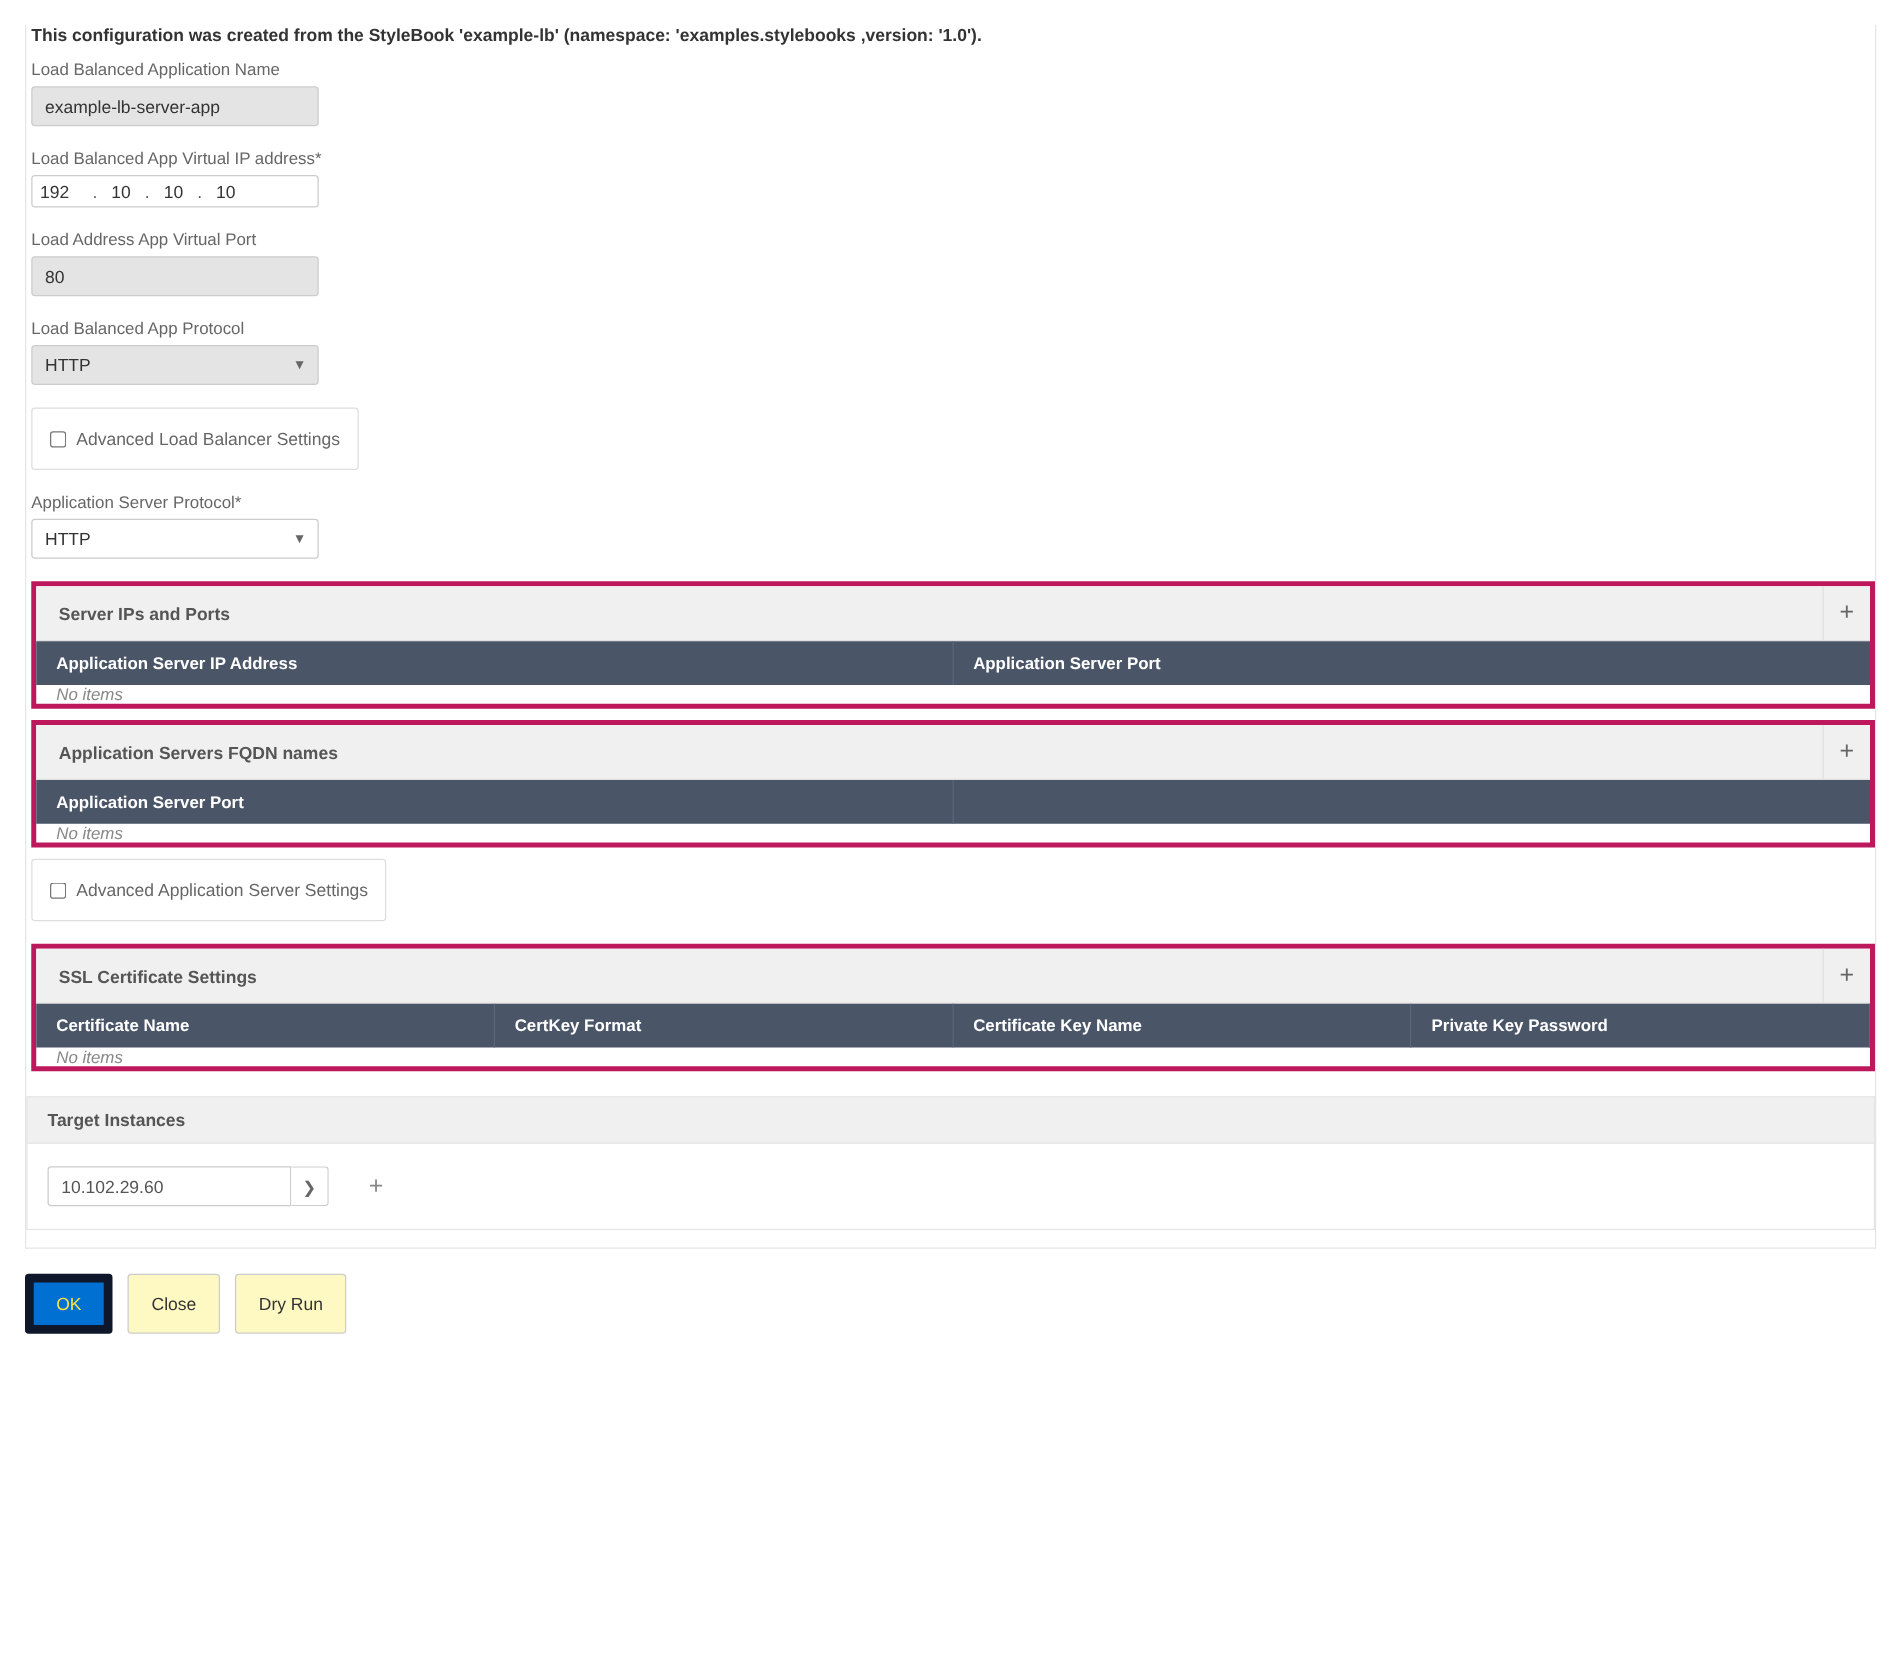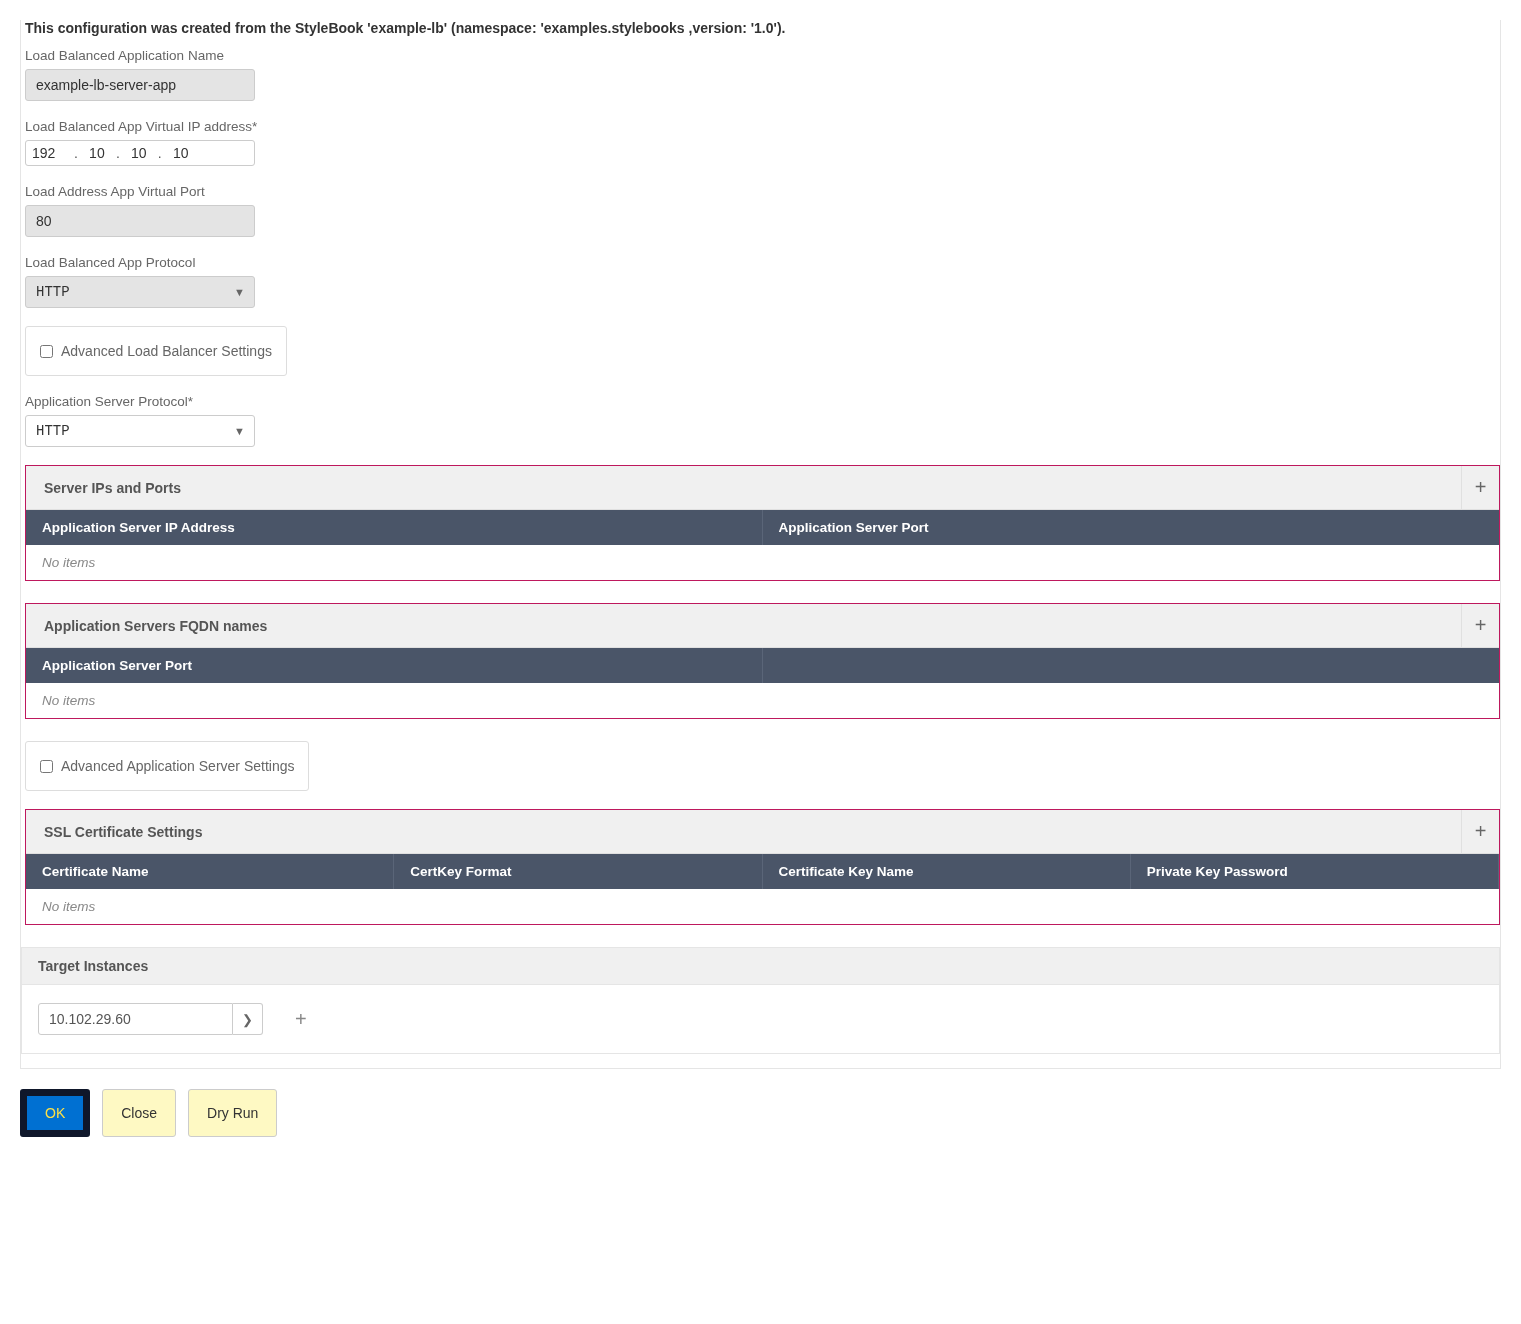--- a/index.html
+++ b/index.html
@@ -70,21 +70,21 @@
     .select-wrapper {
       position: relative;
       width: 230px;
     }
     .select {
       width: 100%;
       padding: 7px 30px 7px 10px;
       border: 1px solid #ccc;
       border-radius: 3px;
       font-size: 14px;
-      font-family: Liberation Mono, monospace;
+      font-family: Liberation Sans, sans-serif;
       appearance: none;
       background: #fff;
       color: #333;
       cursor: pointer;
     }
     .select.disabled-look {
       background: #e4e4e4;
     }
     .chevron-down {
       position: absolute;
@@ -107,22 +107,22 @@
       font-size: 14px;
       display: flex;
       align-items: center;
       gap: 8px;
       cursor: pointer;
     }
     .checkbox-box input[type="checkbox"] {
       cursor: pointer;
     }
     .section {
-      margin-bottom: 22px;
-      border: 1px solid #be185d;
+      margin-bottom: 9px;
+      border: 4px solid #be185d;
     }
     .section-header {
       background: #f0f0f0;
       border-bottom: 1px solid #e0e0e0;
       display: flex;
       align-items: center;
       justify-content: space-between;
       padding: 0;
     }
     .section-title {
@@ -158,21 +158,21 @@
     }
     .two-col .th:last-child {
       width: 50%;
     }
     .th {
       padding: 10px 16px;
       font-weight: 600;
       font-size: 13.5px;
     }
     .table-empty {
-      padding: 10px 16px;
+      padding: 0 16px;
       color: #888;
       font-style: italic;
       font-size: 13.5px;
     }
     .target-section {
       margin-top: 20px;
     }
     .target-header {
       background: #f0f0f0;
       padding: 10px 16px;

